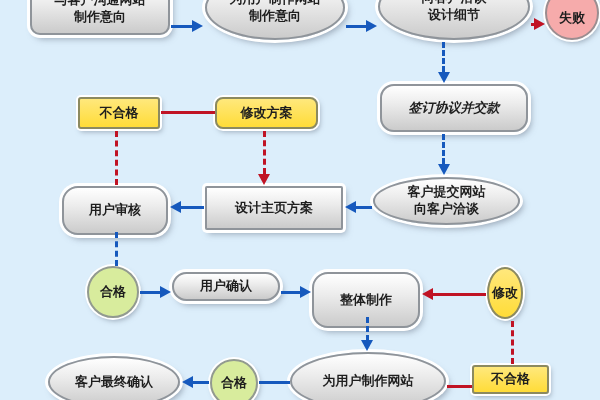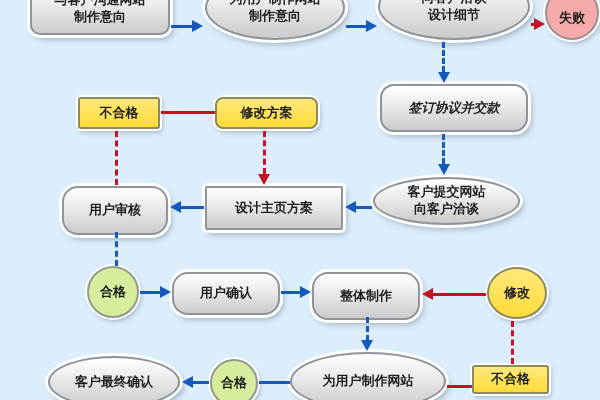--- a/index.html
+++ b/index.html
@@ -85,27 +85,27 @@
     <span>设计主页方案</span>
   </div>
   <div class="node gray ellipse" style="left:373px;top:177px;width:147px;height:48px;">
     <span>客户提交网站</span>
     <span>向客户洽谈</span>
   </div>
 
   <div class="node green circle" style="left:87px;top:266px;width:52px;height:52px;">
     <span>合格</span>
   </div>
-  <div class="node gray" style="left:172px;top:272px;width:108px;height:43px;border-radius:16px;">
+  <div class="node gray" style="left:172px;top:272px;width:108px;height:29px;border-radius:16px;">
     <span>用户确认</span>
   </div>
-  <div class="node gray" style="left:312px;top:272px;width:108px;height:48px;border-radius:16px;">
+  <div class="node gray" style="left:312px;top:272px;width:108px;height:56px;border-radius:16px;">
     <span>整体制作</span>
   </div>
-  <div class="node yellow circle" style="left:487px;top:267px;width:60px;height:52px;">
+  <div class="node yellow circle" style="left:487px;top:267px;width:36px;height:52px;">
     <span>修改</span>
   </div>
 
   <div class="node gray ellipse" style="left:48px;top:356px;width:132px;height:52px;">
     <span>客户最终确认</span>
   </div>
   <div class="node green circle" style="left:210px;top:359px;width:48px;height:48px;">
     <span>合格</span>
   </div>
   <div class="node gray ellipse" style="left:290px;top:352px;width:156px;height:58px;">

